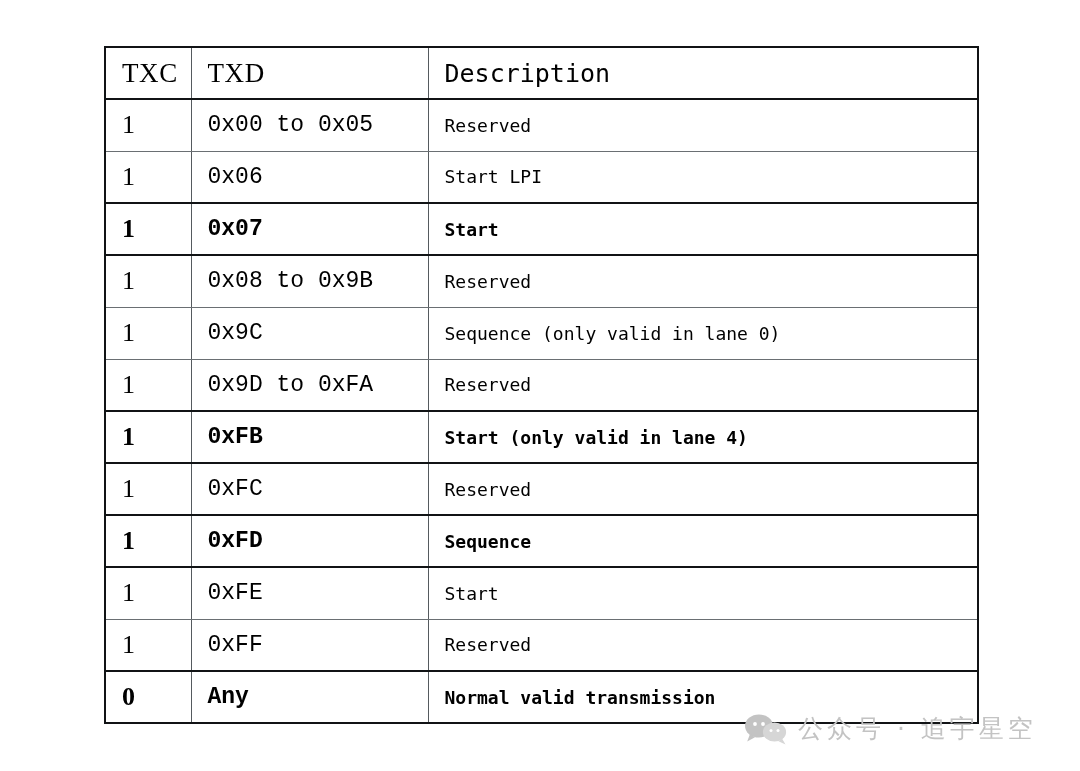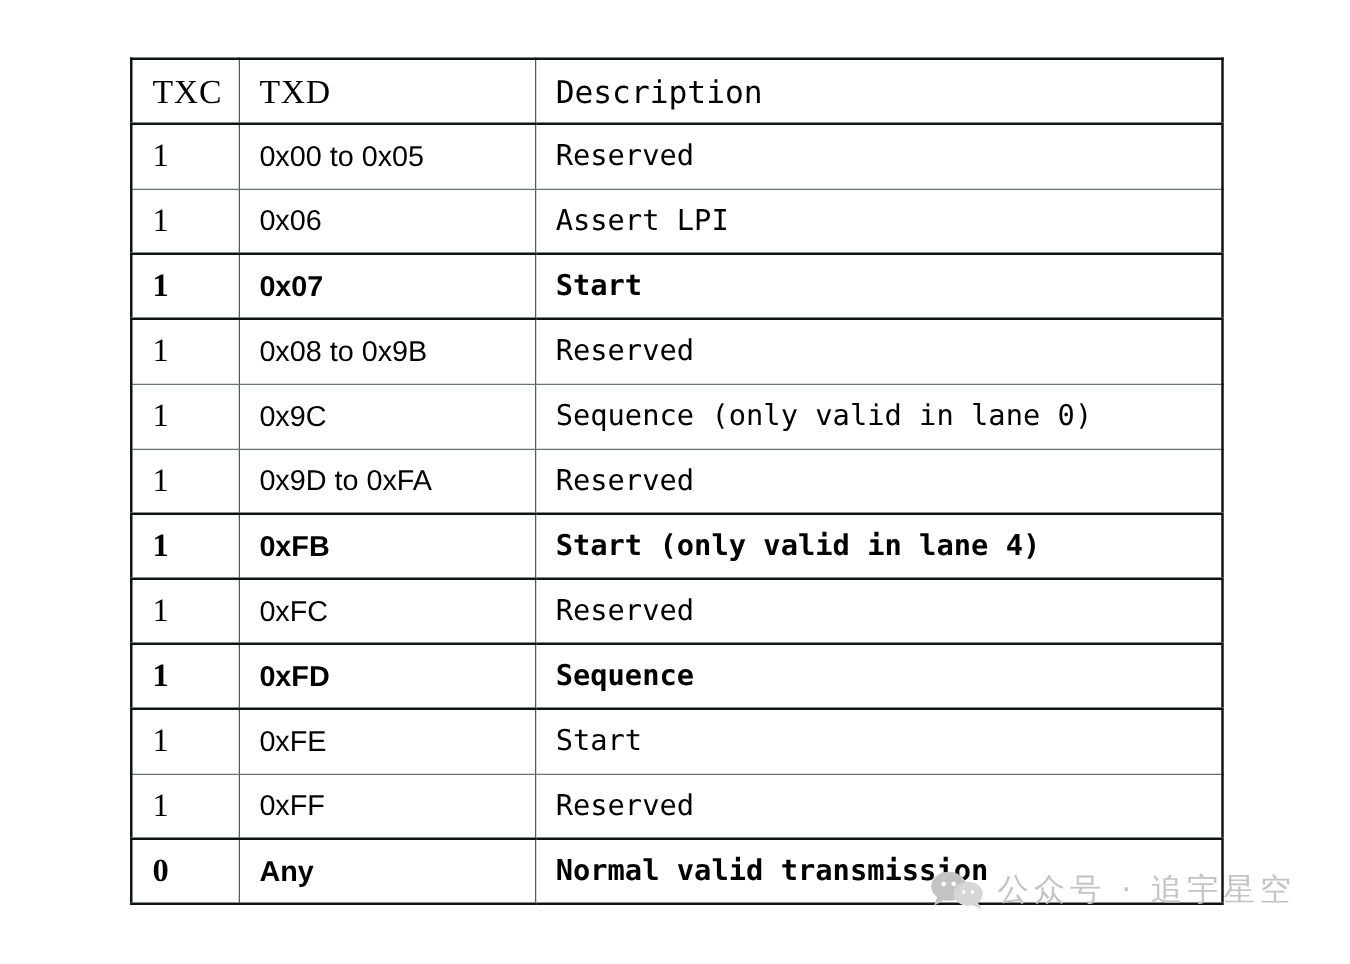--- a/index.html
+++ b/index.html
@@ -87,45 +87,45 @@
   }
 
   
   #encoding-table tbody td.txc,
   #encoding-table tbody td.txd {
     font-family: "Liberation Serif", serif;
     font-size: 26px;
     letter-spacing: 0.4px;
   }
   #encoding-table tbody td.txd {
-    font-family: Liberation Sans, sans-serif;
+    font-family: Liberation Mono, monospace;
     font-size: 23px;
     letter-spacing: 0px;
   }
   #encoding-table tbody td.desc {
     font-family: "DejaVu Sans Mono", "Liberation Mono", monospace;
-    font-size: 23px;
+    font-size: 18px;
     letter-spacing: 0px;
   }
 
   
   #encoding-table tbody tr.is-bold td {
     font-weight: bold;
     border-top: 2.2px solid #111315;
     border-bottom: 2.2px solid #111315;
   }
   #encoding-table tbody tr.is-bold td.txc {
     font-family: "Liberation Serif", serif;
   }
 
   
   #watermark-footer {
     position: absolute;
     left: 744px;
-    top: 695px;
+    top: 712px;
     display: flex;
     align-items: center;
     gap: 10px;
     color: #c3c3c3;
     font-family: "DejaVu Sans", sans-serif;
     font-size: 25px;
     letter-spacing: 4px;
     user-select: none;
     pointer-events: none;
   }
@@ -176,21 +176,21 @@
     </thead>
     <tbody id="table-body">
         <tr>
           <td class="txc">1</td>
           <td class="txd">0x00 to 0x05</td>
           <td class="desc">Reserved</td>
         </tr>
         <tr>
           <td class="txc">1</td>
           <td class="txd">0x06</td>
-          <td class="desc">Assert LPI</td>
+          <td class="desc">Start LPI</td>
         </tr>
         <tr class="is-bold">
           <td class="txc">1</td>
           <td class="txd">0x07</td>
           <td class="desc">Start</td>
         </tr>
         <tr>
           <td class="txc">1</td>
           <td class="txd">0x08 to 0x9B</td>
           <td class="desc">Reserved</td>

